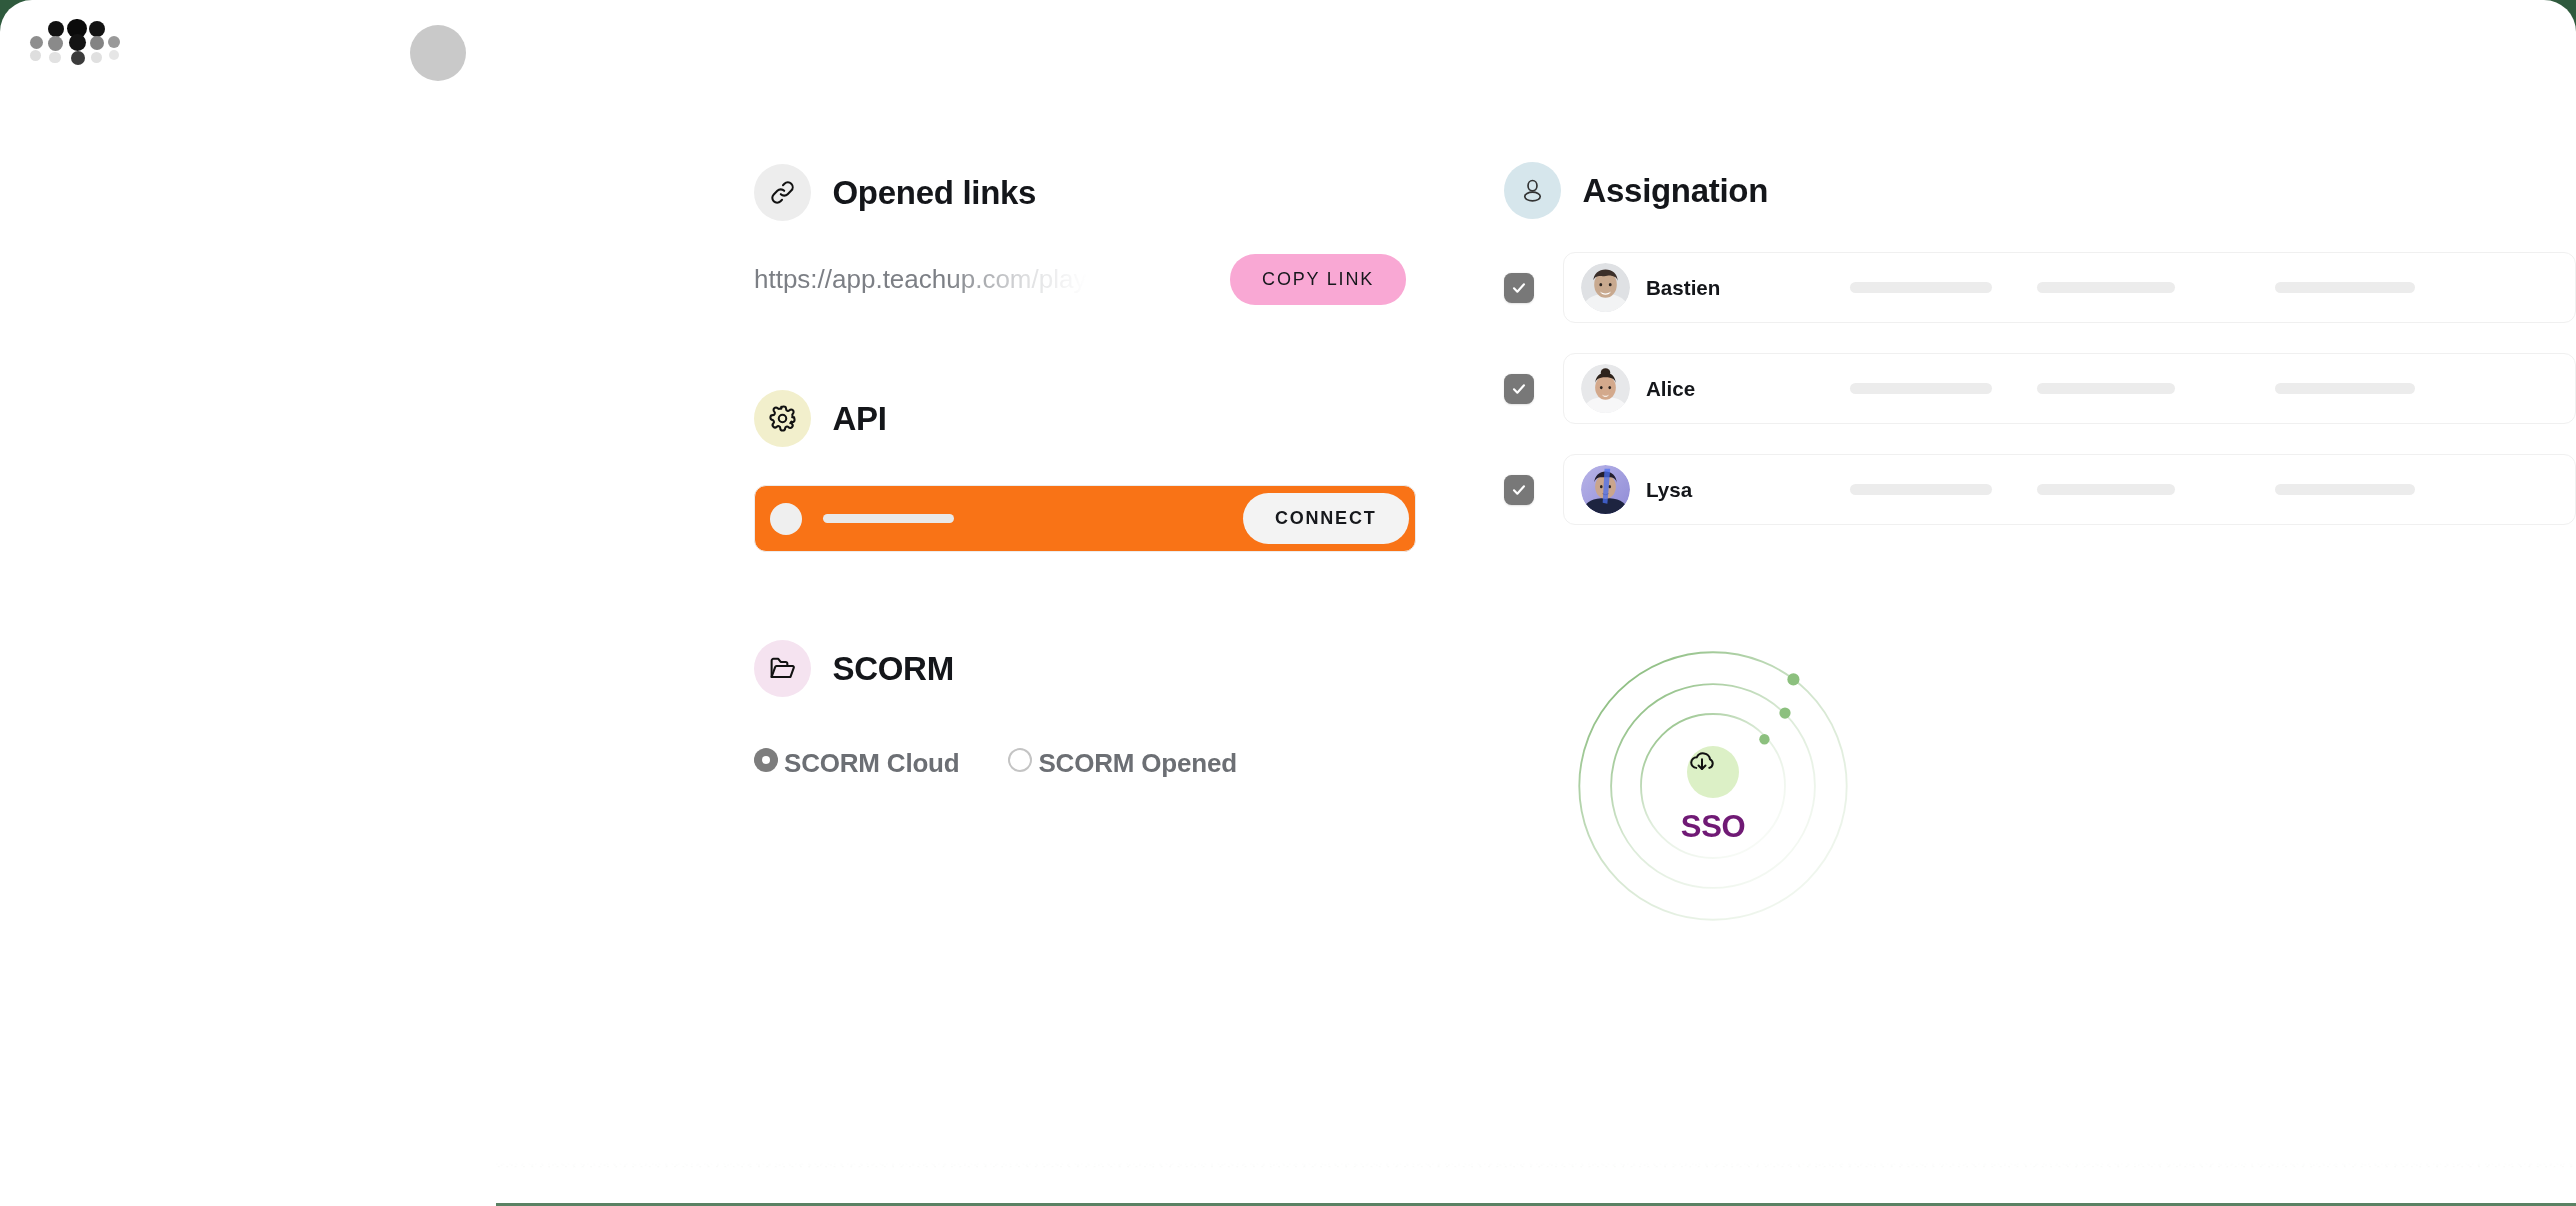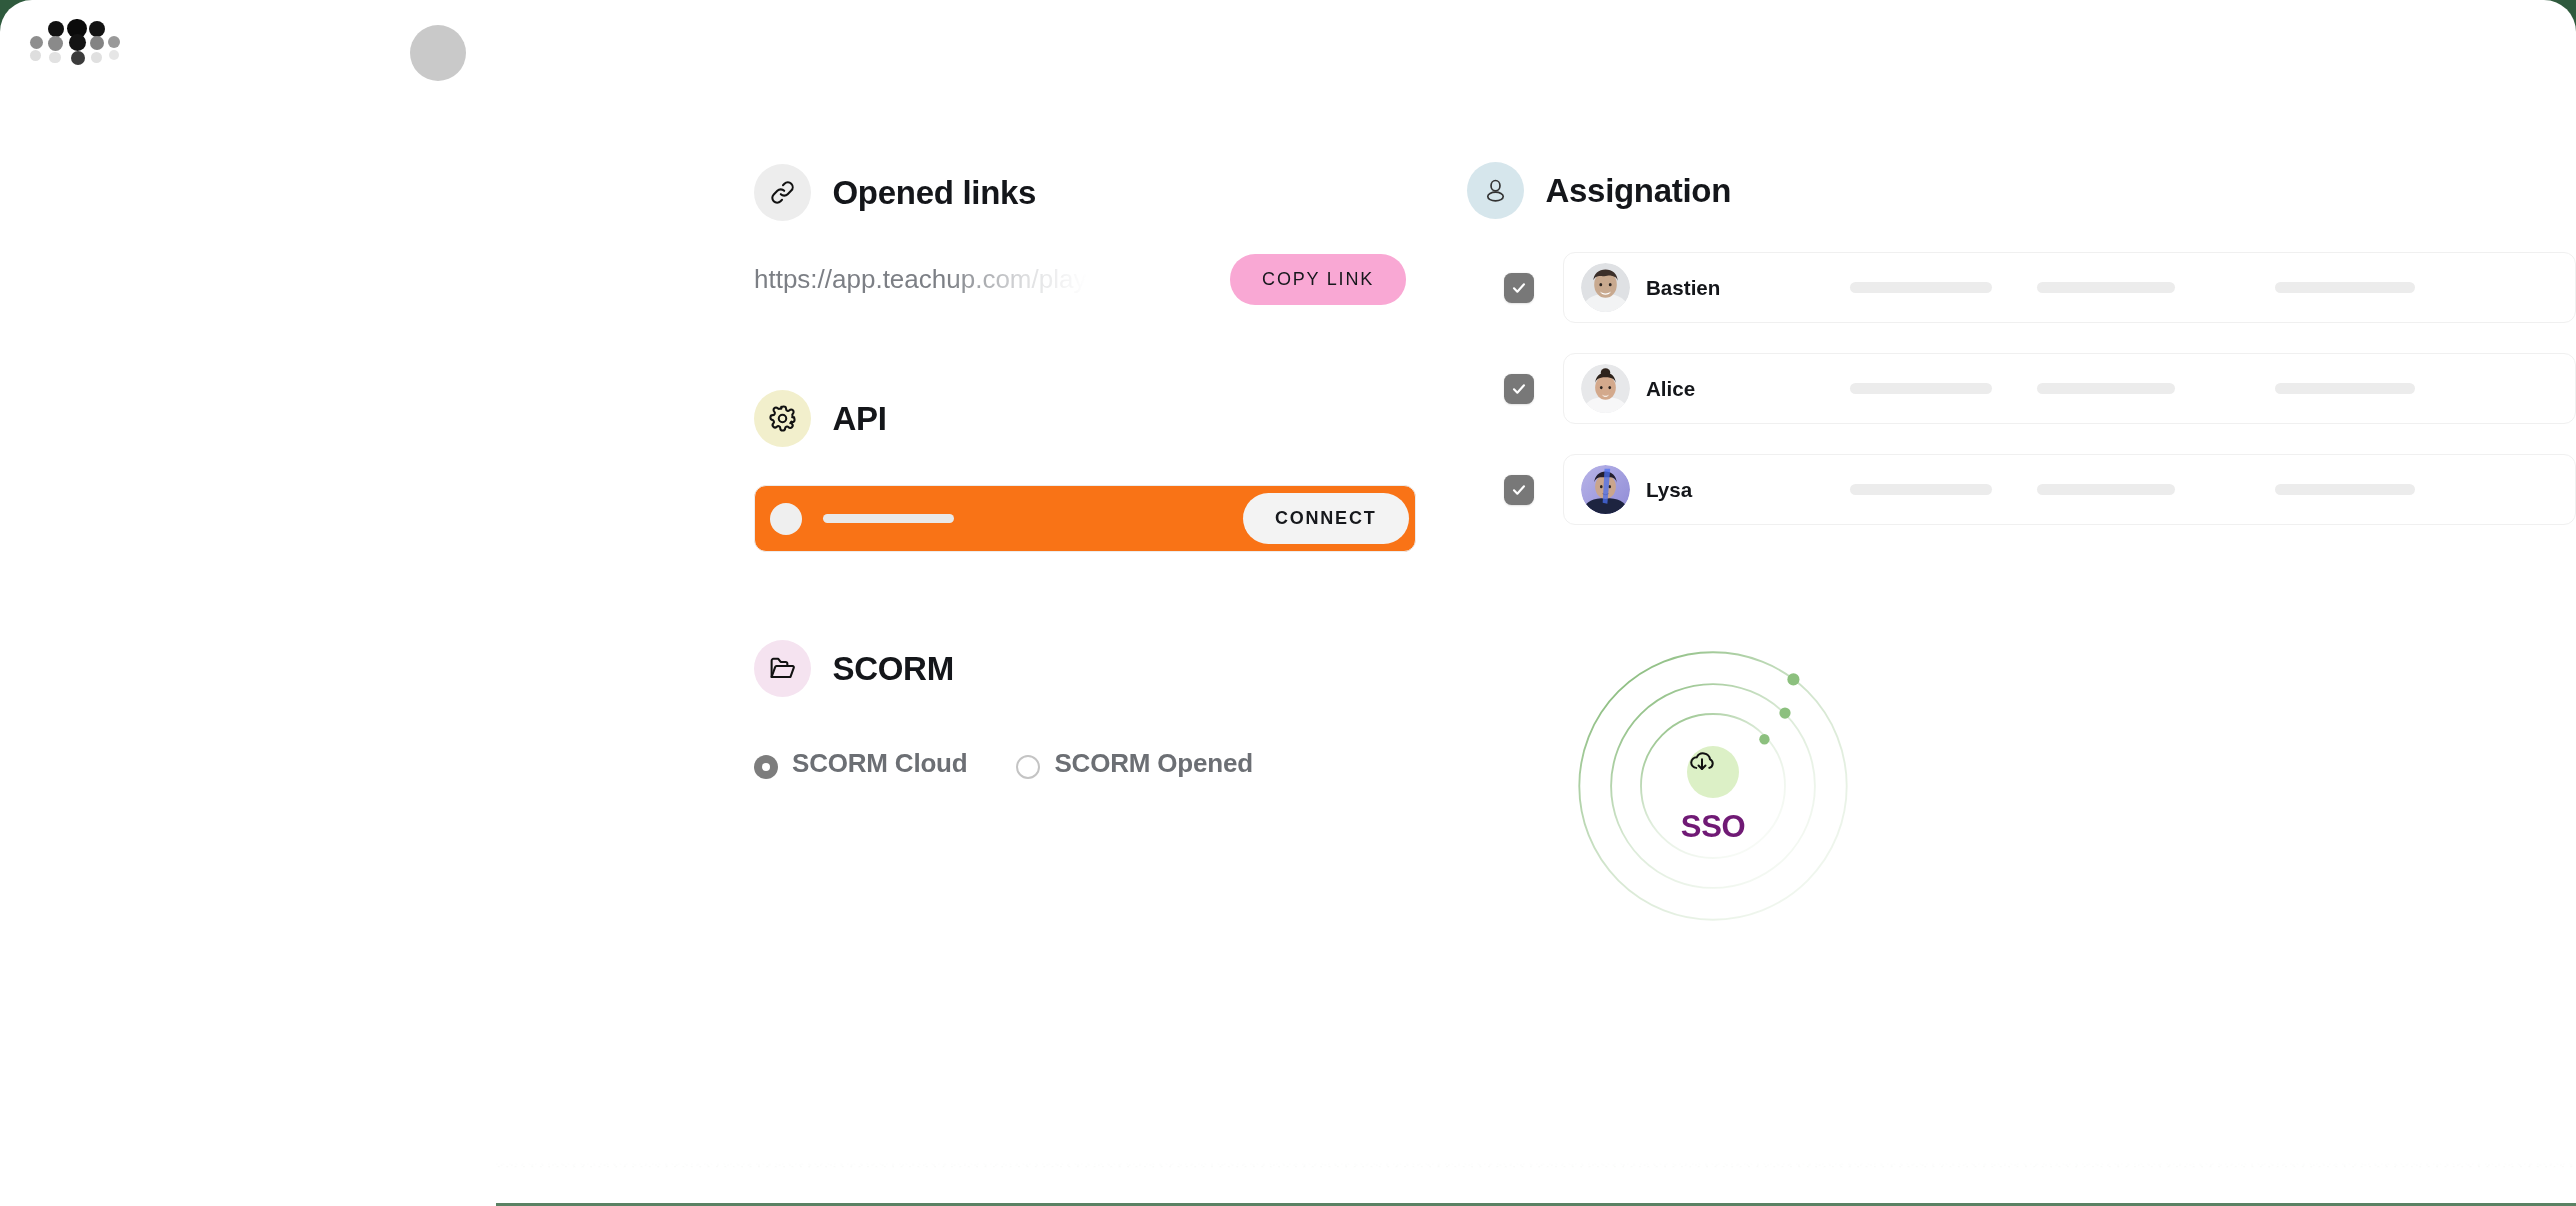--- a/index.html
+++ b/index.html
@@ -83,30 +83,30 @@
   #api-bar{height:8.4px;width:131px;border-radius:4.7px;background:#e9e9e9;margin-left:20.6px;}
   #connect-btn{
     position:absolute;right:6.5px;top:6.5px;height:51px;padding:0 32px;border:0;
     background:#f3f3f3;border-radius:26px;cursor:pointer;
     font-family:inherit;font-size:18px;font-weight:700;color:#16181c;letter-spacing:1.8px;
   }
 
   
   #sec-scorm{left:754px;top:640px;}
   #scorm-opts{position:absolute;left:754px;top:748px;display:flex;align-items:center;gap:49px;}
-  .opt{display:flex;align-items:flex-end;gap:14px;cursor:pointer;}
+  .opt{display:flex;align-items:flex-start;gap:6px;cursor:pointer;}
   .radio{width:24px;height:24px;border-radius:50%;flex:0 0 auto;
          display:flex;align-items:center;justify-content:center;box-sizing:border-box;}
   .radio.on{background:#7d7d7d;}
   .radio.on::after{content:"";width:8.4px;height:8.4px;border-radius:50%;background:#fff;}
   .radio.off{background:#fff;border:2.2px solid #c4c4c4;}
   .opt-lb{font-size:26px;font-weight:700;color:#6c6f74;letter-spacing:-0.2px;white-space:nowrap;}
 
   
-  #sec-assign{left:1467px;top:162px;}
+  #sec-assign{left:1504px;top:162px;}
   #rows{position:absolute;left:1504px;top:253px;width:1072px;}
   .row{position:relative;height:69px;margin-bottom:32px;display:flex;align-items:center;}
   .cb{
     width:30px;height:30px;border-radius:7.5px;background:#787878;flex:0 0 auto;
     display:flex;align-items:center;justify-content:center;cursor:pointer;
     box-shadow:0 0.9px 1.9px rgba(0,0,0,.12);
   }
   .cb svg{display:block;}
   .card{
     margin-left:29px;flex:1 1 auto;height:69px;

